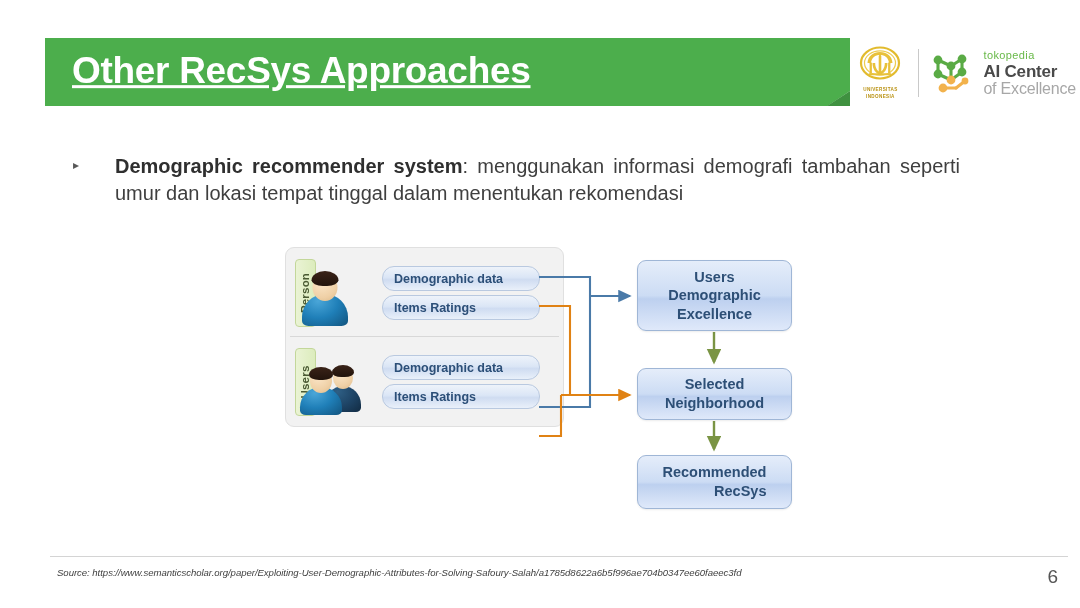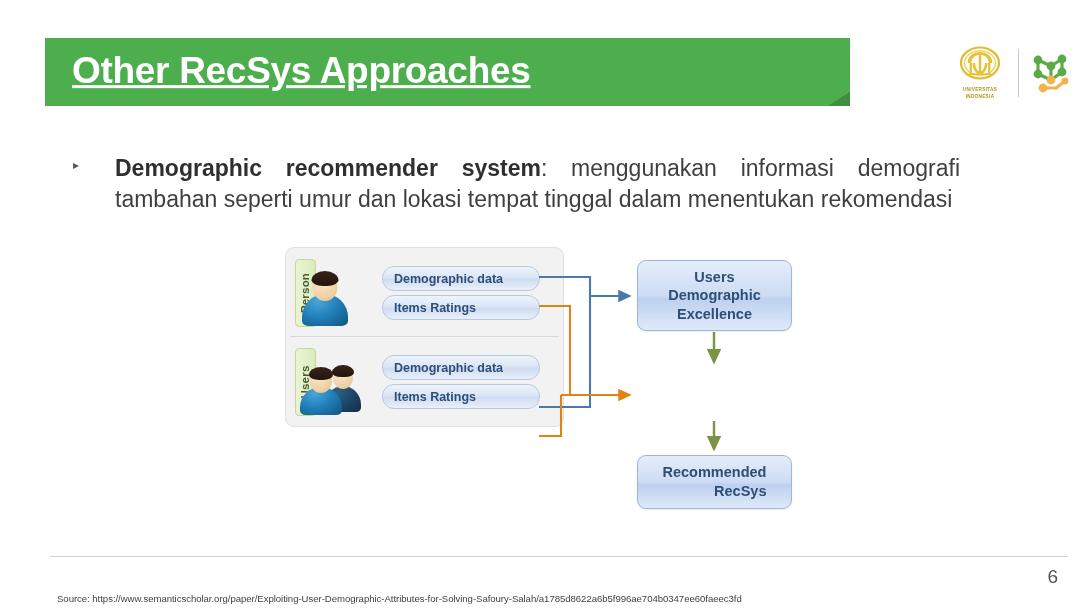--- a/index.html
+++ b/index.html
@@ -125,21 +125,21 @@
   .bullet-marker {
     width: 42px;
     flex: none;
     font-size: 12px;
     color: #585858;
     padding-top: 5px;
     padding-left: 3px;
   }
   .bullet-text {
     flex: 1;
-    font-size: 23px;
+    font-size: 20px;
     line-height: 1.35;
     color: #3f3f3f;
     text-align: justify;
     text-justify: inter-word;
   }
   .bullet-text .lead {
     font-weight: bold;
     color: #2f2f2f;
   }
 
@@ -298,25 +298,26 @@
     position: absolute;
     left: 50px;
     right: 12px;
     top: 556px;
     height: 1px;
     background: #d4d4d4;
   }
   .source-line {
     position: absolute;
     left: 57px;
-    top: 593px;
+    top: 567px;
     font-size: 9.6px;
     color: #3f3f3f;
     letter-spacing: -0.05px;
     white-space: nowrap;
+    font-style: italic;
   }
   .page-number {
     position: absolute;
     right: 22px;
     top: 566px;
     font-size: 19px;
     color: #555555;
   }
 </style>
 </head>
@@ -372,20 +373,25 @@
         <circle cx="22" cy="16" r="4.4"></circle>
         <circle cx="9" cy="24" r="4.4"></circle>
         <circle cx="33" cy="22" r="4.4"></circle>
       </g>
       <g fill="#f2b24c">
         <circle cx="22" cy="30" r="4.4"></circle>
         <circle cx="14" cy="38" r="4.4"></circle>
         <circle cx="36" cy="31" r="3.4"></circle>
       </g>
     </svg>
+    <div class="ace-wordmark">
+      <div class="ace-toko">tokopedia</div>
+      <div class="ace-l1">AI Center</div>
+      <div class="ace-l2">of Excellence</div>
+    </div>
   </div>
 </div>
 
 <div class="bullet-block">
   <div class="bullet-marker">▸</div>
   <div class="bullet-text">
     <span class="lead">Demographic recommender system</span><span>: menggunakan informasi demografi tambahan seperti umur dan lokasi tempat tinggal dalam menentukan rekomendasi</span>
   </div>
 </div>
 
@@ -461,20 +467,26 @@
     </g>
   </svg>
 
   <div class="flow-box f1">
     <div>
       <span>Users</span><br>
       <span>Demographic</span><br>
       <span>Excellence</span>
     </div>
   </div>
+  <div class="flow-box f2">
+    <div>
+      <span>Selected</span><br>
+      <span>Neighborhood</span>
+    </div>
+  </div>
   <div class="flow-box f3">
     <div>
       <span>Recommended</span><br>
       <span>RecSys</span>
     </div>
   </div>
 </div>
 
 <div class="footer-rule"></div>
 <div class="source-line">Source: https://www.semanticscholar.org/paper/Exploiting-User-Demographic-Attributes-for-Solving-Safoury-Salah/a1785d8622a6b5f996ae704b0347ee60faeec3fd</div>

